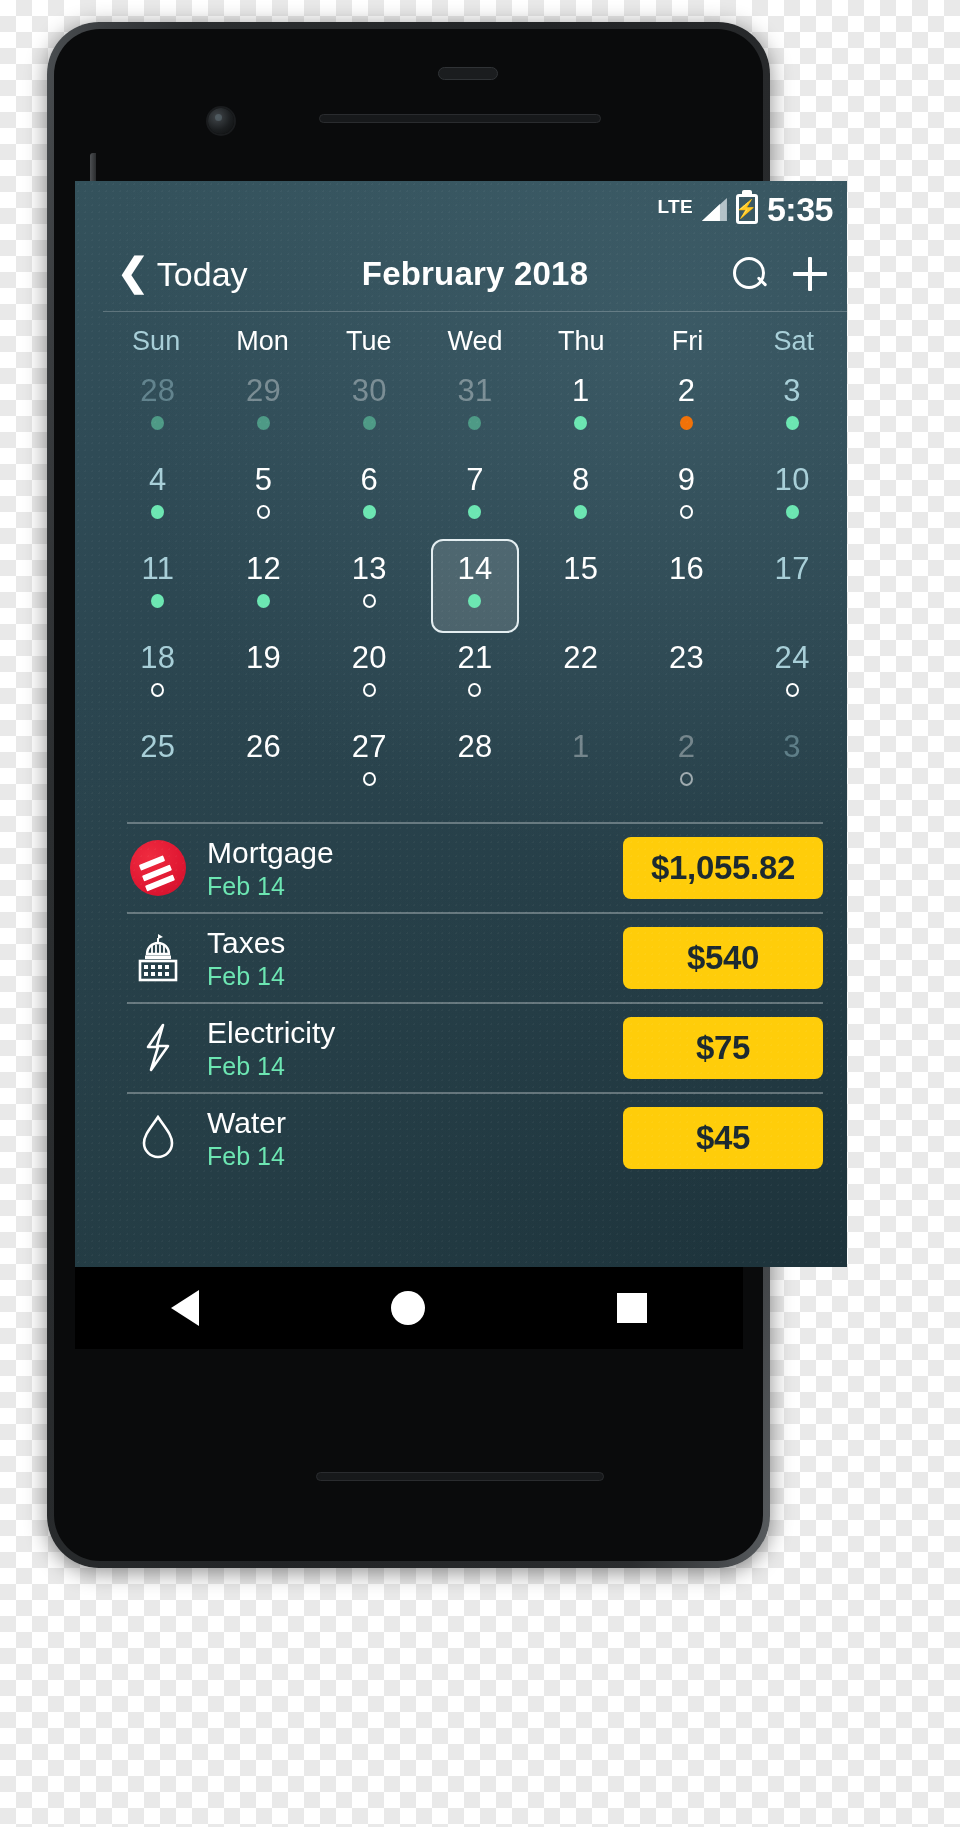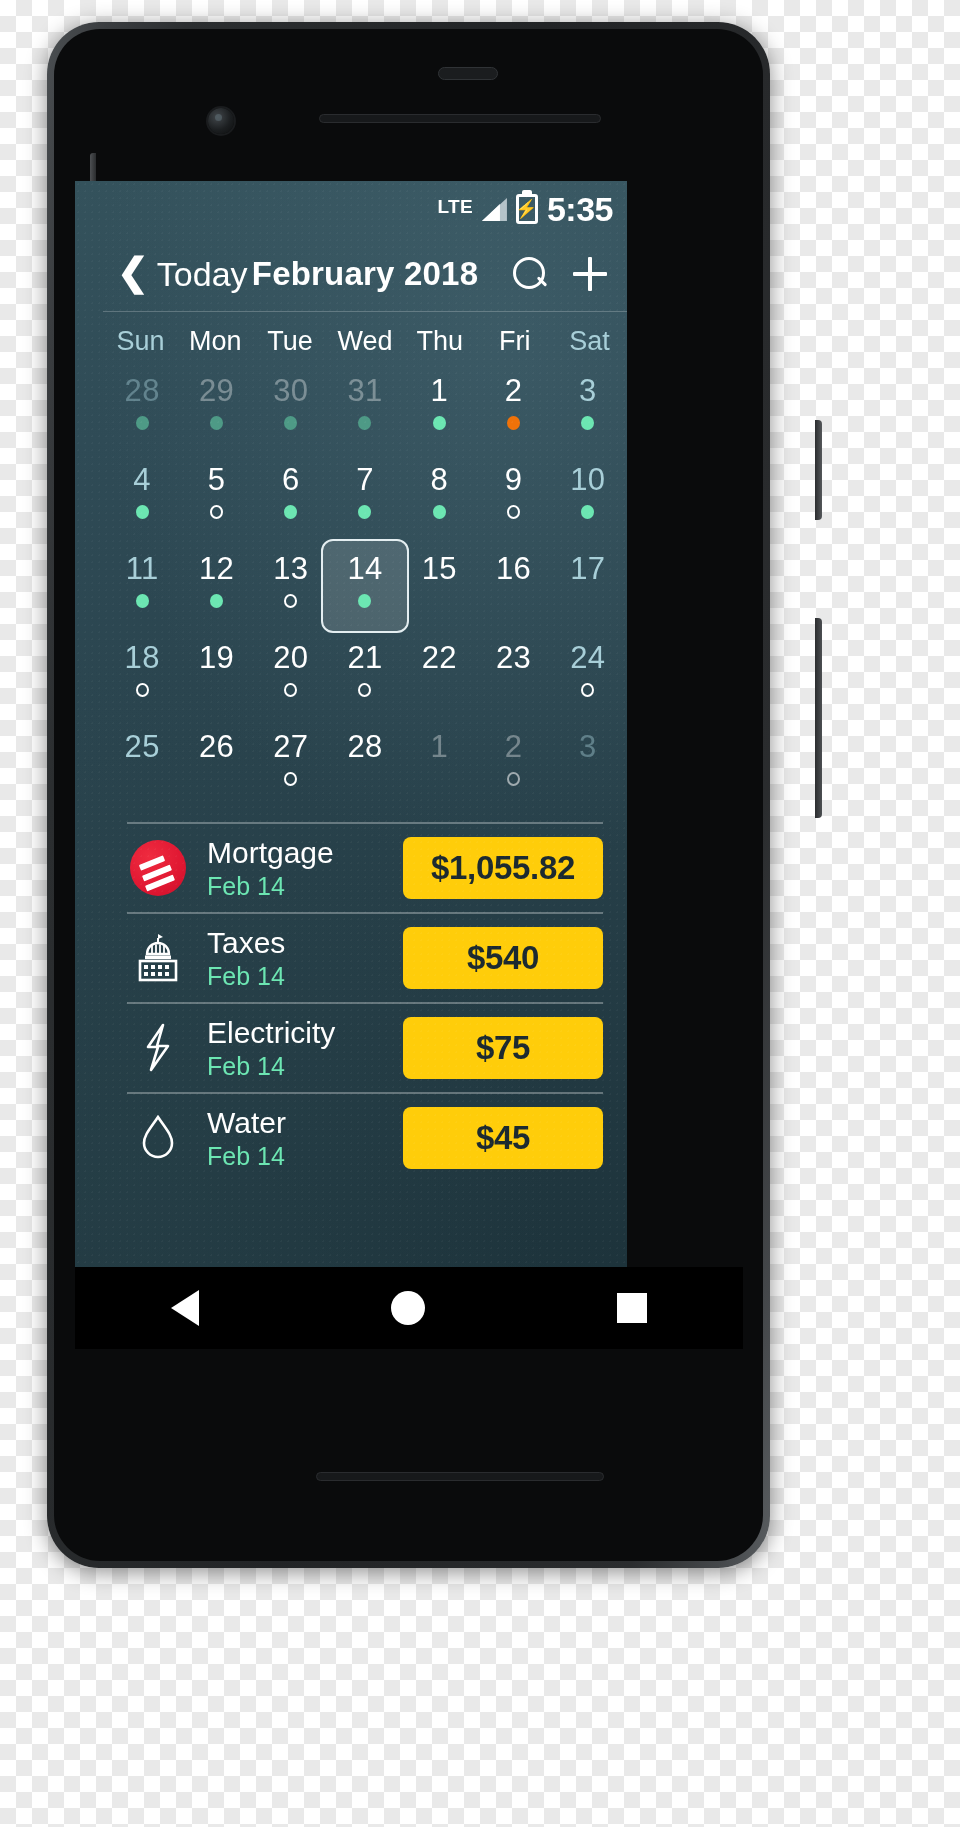--- a/index.html
+++ b/index.html
@@ -50,21 +50,21 @@
     box-shadow:0 0 0 2px #1a1c1e; }
   #camera::after { content:""; position:absolute; left:7px; top:6px; width:7px; height:7px;
     border-radius:50%; background:#5b6a72; opacity:.6; }
   #speaker-bottom { position:absolute; left:262px; top:1443px; width:288px; height:9px;
     border-radius:5px; background:#17191b; border:1px solid #2a2c2f; }
 
   
   #screen {
     position: absolute;
     left: 75px; top: 181px;
-    width: 552px; height: 1086px;
+    width: 772px; height: 1086px;
     background:
       radial-gradient(ellipse 120% 80% at 78% 14%, rgba(88,124,136,.30) 0%, rgba(88,124,136,0) 62%),
       radial-gradient(ellipse 110% 70% at 10% 92%, rgba(40,66,74,.55) 0%, rgba(40,66,74,0) 70%),
       linear-gradient(168deg, #34525c 0%, #2f4b56 22%, #2a444e 48%, #243c45 74%, #1d333b 100%);
     overflow: hidden;
     color: #fff;
     padding-left: 28px;
   }
   #screen::after{
     content:""; position:absolute; inset:0; pointer-events:none;

